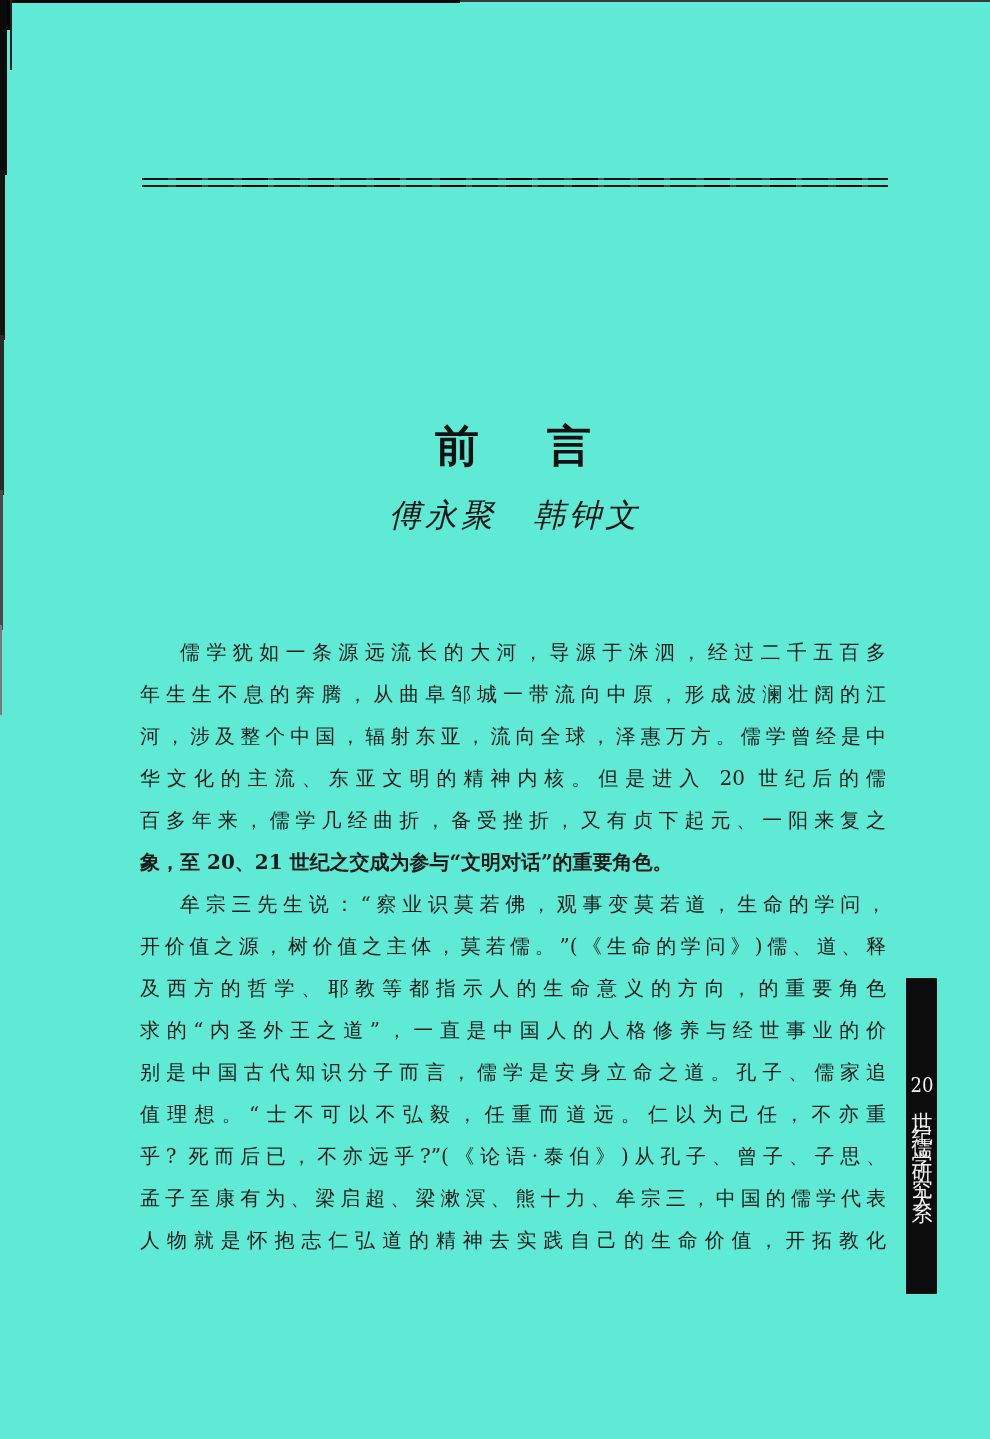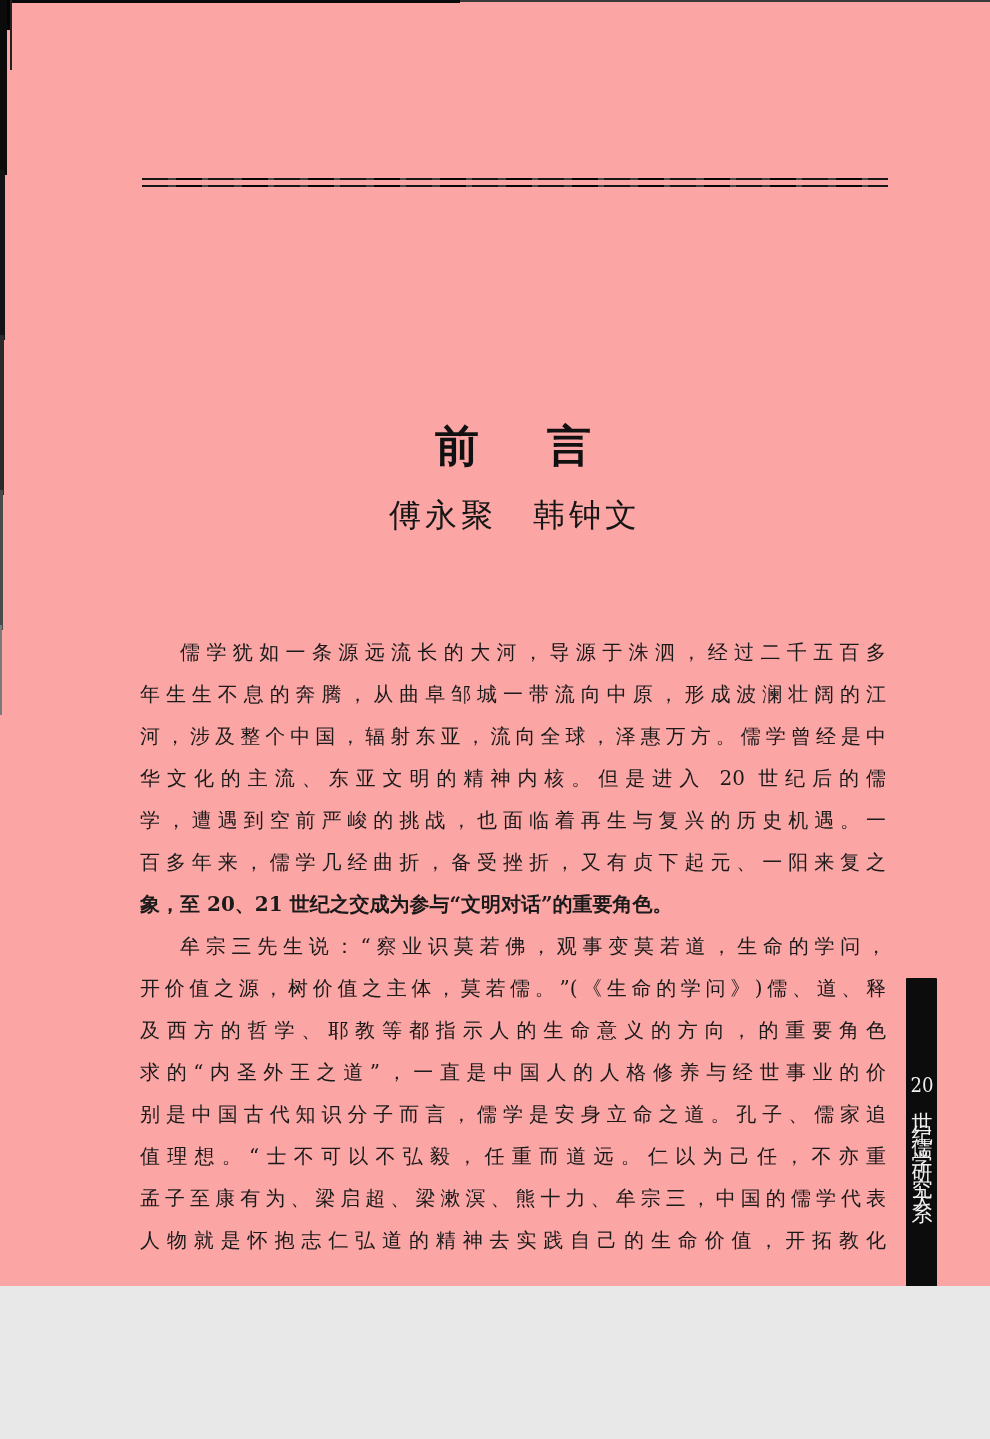--- a/index.html
+++ b/index.html
@@ -1,20 +1,20 @@
 <!DOCTYPE html>
 <html><head>
 <meta charset="utf-8">
 <style>
   html, body { margin: 0; padding: 0; background: #e8e8e8; }
   .page {
     position: relative;
     width: 990px;
-    height: 1286px;
-    background: #fca5a5;
+    height: 1439px;
+    background: #5eead4;
     overflow: hidden;
     font-family: "DejaVu Serif", "Liberation Serif", serif;
     color: #1b1b1b;
   }
 
   
   .scan-top-line {
     position: absolute; top: 0; left: 0;
     width: 100%; height: 2px; background: #3a3a3a;
   }
@@ -42,21 +42,21 @@
   
   .doc-title {
     position: absolute; top: 420px; left: 140px; width: 746px;
     text-align: center; font-size: 44px; line-height: 52px;
     font-weight: bold; letter-spacing: 12px; text-indent: 12px;
     color: #111;
   }
   .doc-authors {
     position: absolute; top: 494px; left: 140px; width: 746px;
     text-align: center; font-size: 32px; line-height: 42px;
-    letter-spacing: 4px; text-indent: 4px; color: #161616;
+    letter-spacing: 4px; text-indent: 4px; color: #161616; font-style: italic;
   }
 
   
   .body-text {
     position: absolute; top: 631px; left: 140px; width: 746px;
   }
   .line {
     font-size: 20px; line-height: 42px; height: 42px;
     white-space: nowrap;
     text-align: justify; text-align-last: justify;
@@ -102,29 +102,29 @@
 
   <div class="doc-title">前　言</div>
 
   <div class="doc-authors">傅永聚　韩钟文</div>
 
   <div class="body-text">
     <div class="line indent">儒学犹如一条源远流长的大河，导源于洙泗，经过二千五百多</div>
     <div class="line">年生生不息的奔腾，从曲阜邹城一带流向中原，形成波澜壮阔的江</div>
     <div class="line">河，涉及整个中国，辐射东亚，流向全球，泽惠万方。儒学曾经是中</div>
     <div class="line">华文化的主流、东亚文明的精神内核。但是进入 20 世纪后的儒</div>
-    <div class="line">学，遭遇到空前严峻的挑战，也面临着再生与复兴的历史机遇。一</div>
     <div class="line">百多年来，儒学几经曲折，备受挫折，又有贞下起元、一阳来复之</div>
     <div class="line para-end">象，至 20、21 世纪之交成为参与“文明对话”的重要角色。</div>
     <div class="line indent">牟宗三先生说：“察业识莫若佛，观事变莫若道，生命的学问，</div>
     <div class="line">开价值之源，树价值之主体，莫若儒。”(《生命的学问》)儒、道、释</div>
     <div class="line">及西方的哲学、耶教等都指示人的生命意义的方向，的重要角色</div>
     <div class="line">求的“内圣外王之道”，一直是中国人的人格修养与经世事业的价</div>
     <div class="line">别是中国古代知识分子而言，儒学是安身立命之道。孔子、儒家追</div>
     <div class="line">值理想。“士不可以不弘毅，任重而道远。仁以为己任，不亦重</div>
+    <div class="line">乎? 死而后已，不亦远乎?”(《论语·泰伯》)从孔子、曾子、子思、</div>
     <div class="line">孟子至康有为、梁启超、梁漱溟、熊十力、牟宗三，中国的儒学代表</div>
     <div class="line">人物就是怀抱志仁弘道的精神去实践自己的生命价值，开拓教化</div>
   </div>
 
   <div class="series-band">
     <div class="series-band-text">
       <span class="series-band-number">20</span><span>世纪儒学研究大系</span>
     </div>
   </div>
 

